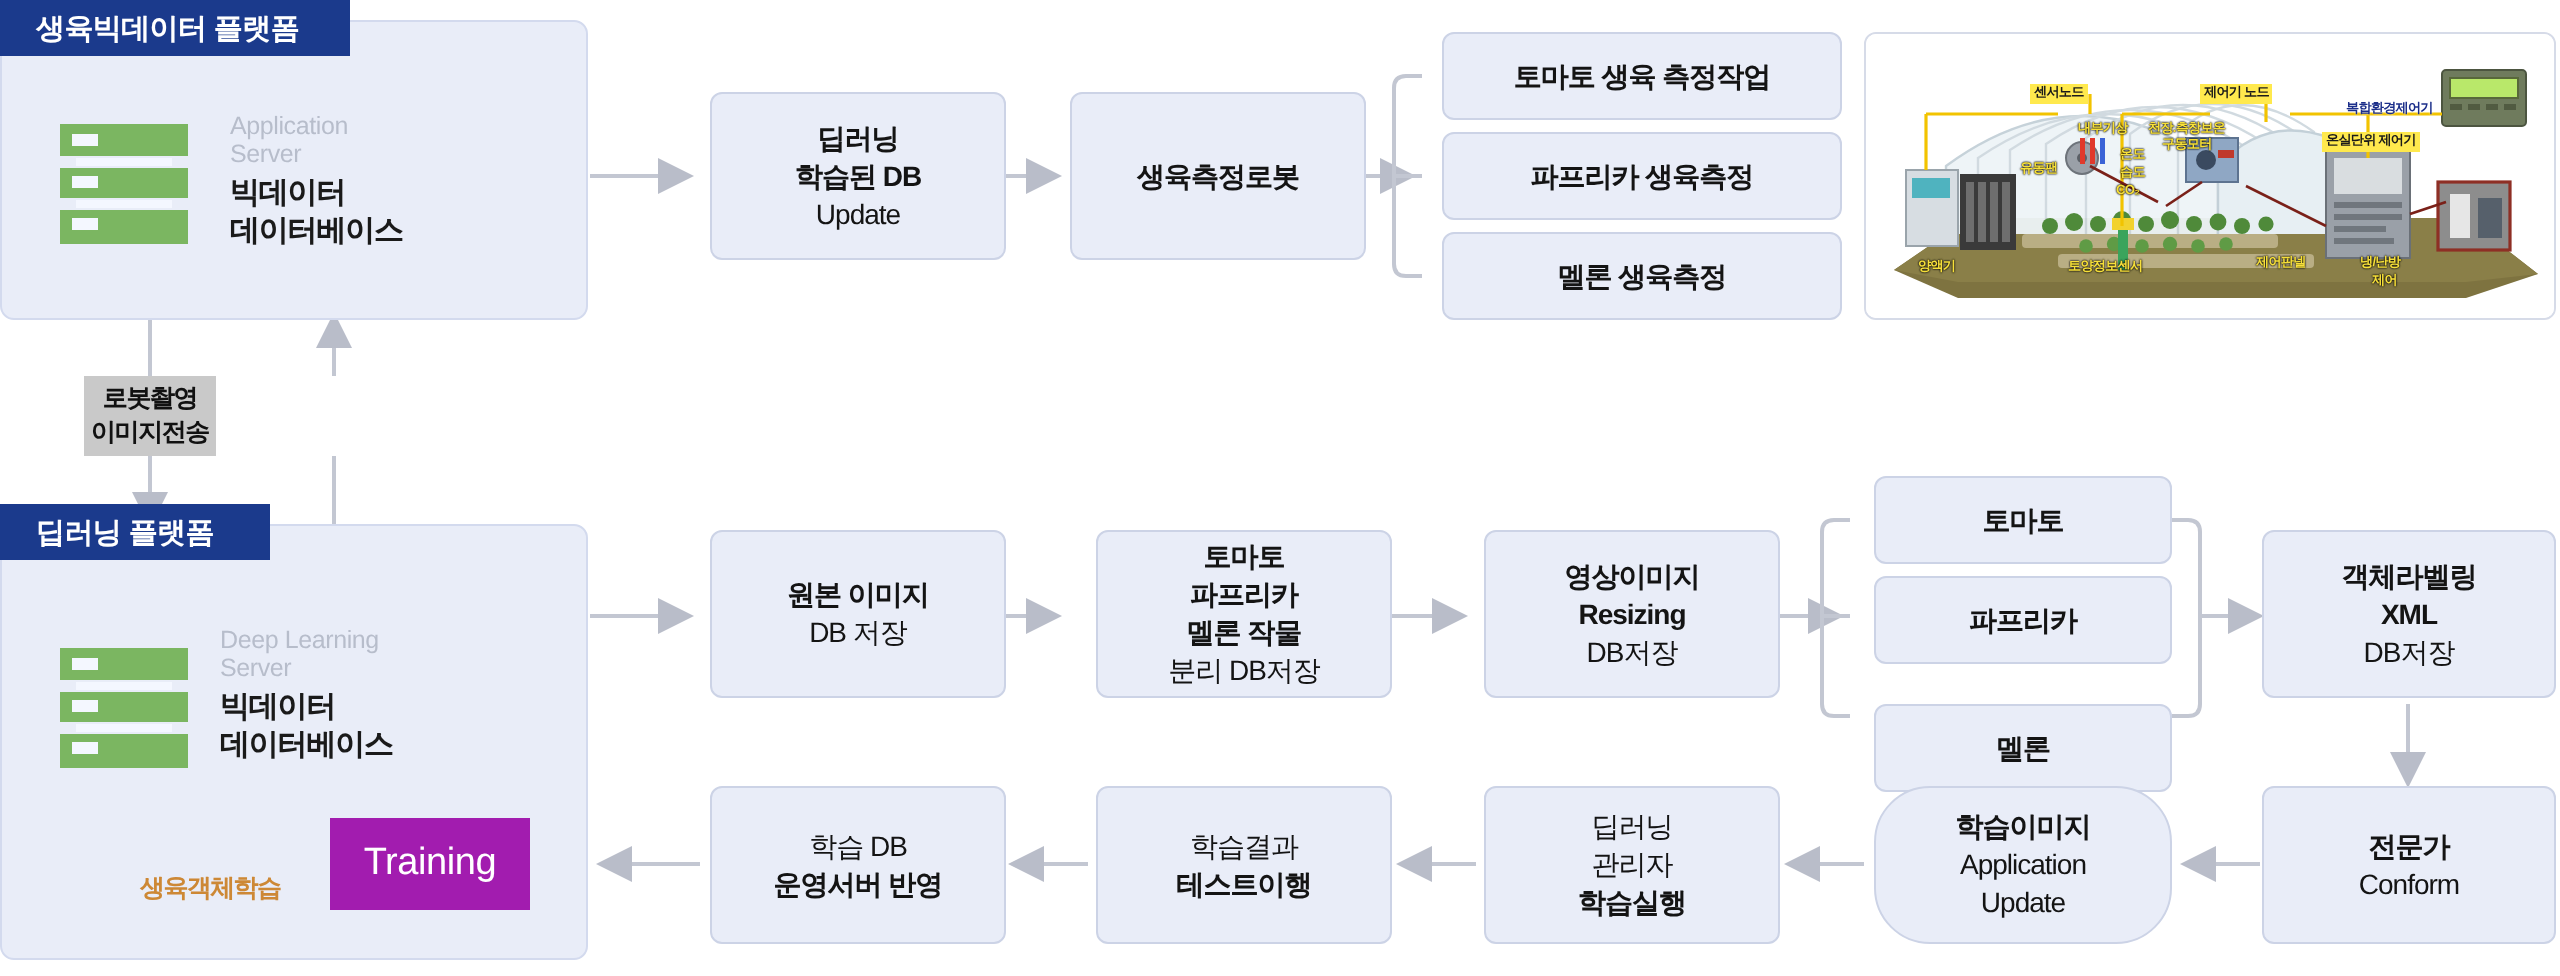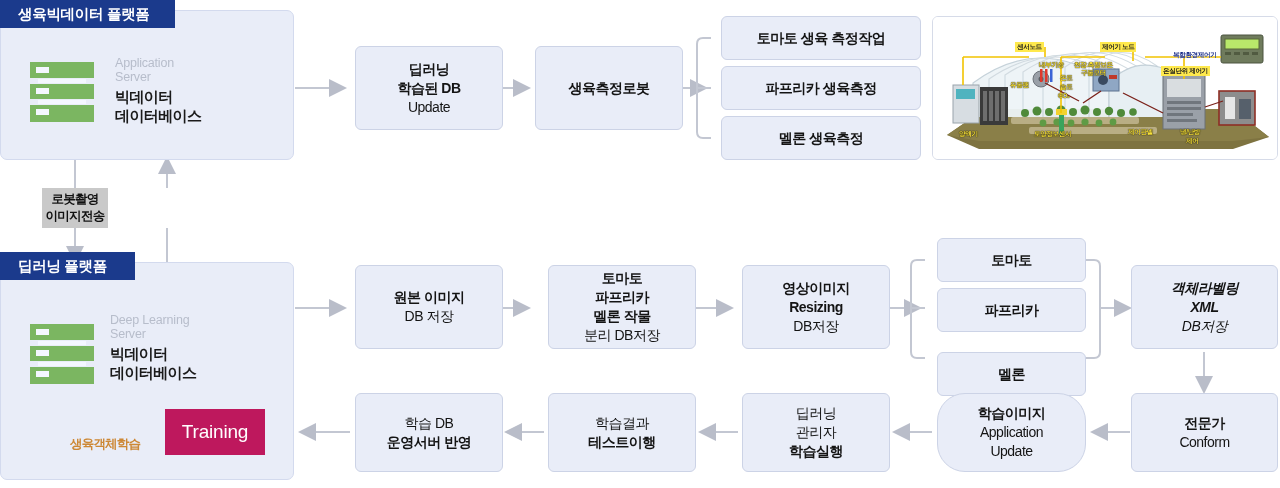--- a/index.html
+++ b/index.html
@@ -59,21 +59,21 @@
     background:#c9c9c9;
     color:#111111;
     font-size:12.5px;line-height:17px;
     font-weight:bold;letter-spacing:-0.7px;
     display:flex;align-items:center;justify-content:center;text-align:center;
     white-space:pre-line;
   }
 
   
   .training{
-    background:#be185d;
+    background:#a21caf;
     display:flex;align-items:center;justify-content:center;
     color:#ffffff;font-size:19px;letter-spacing:-0.2px;
   }
   .loop-label{
     color:#cd8835;font-size:12.5px;font-weight:bold;letter-spacing:-0.8px;
   }
 
   
   svg.links{position:absolute;left:0;top:0;width:1280px;height:488px;pointer-events:none;}
 
@@ -376,21 +376,21 @@
   <div class="abs pbox" style="left:937px;top:238px;width:149px;height:44px;">
     <div class="t b">토마토</div>
   </div>
   <div class="abs pbox" style="left:937px;top:288px;width:149px;height:44px;">
     <div class="t b">파프리카</div>
   </div>
   <div class="abs pbox" style="left:937px;top:352px;width:149px;height:44px;">
     <div class="t b">멜론</div>
   </div>
 
-  <div class="abs pbox" style="left:1131px;top:265px;width:147px;height:84px;font-style:italic;">
+  <div class="abs pbox" style="left:1131px;top:265px;width:147px;height:84px;">
     <div class="t">
       <div class="b">객체라벨링</div>
       <div class="b">XML</div>
       <div class="n">DB저장</div>
     </div>
   </div>
 
   <div class="abs pbox" style="left:1131px;top:393px;width:147px;height:79px;">
     <div class="t">
       <div class="b">전문가</div>

